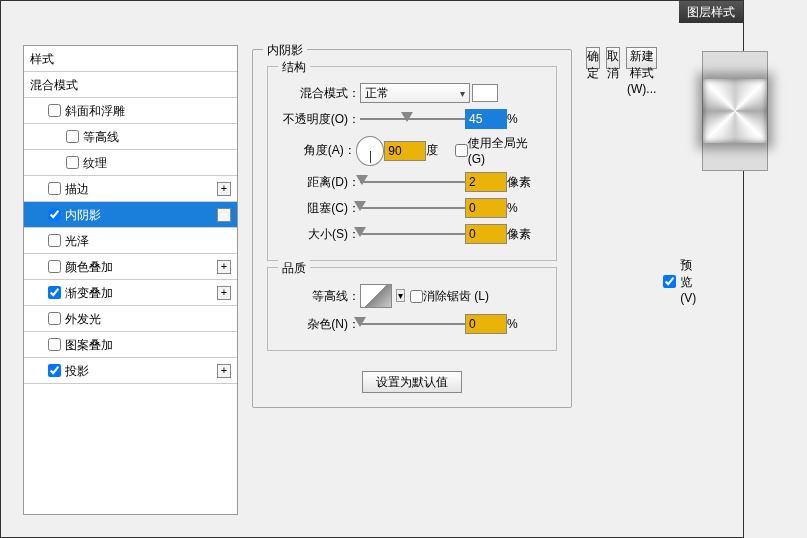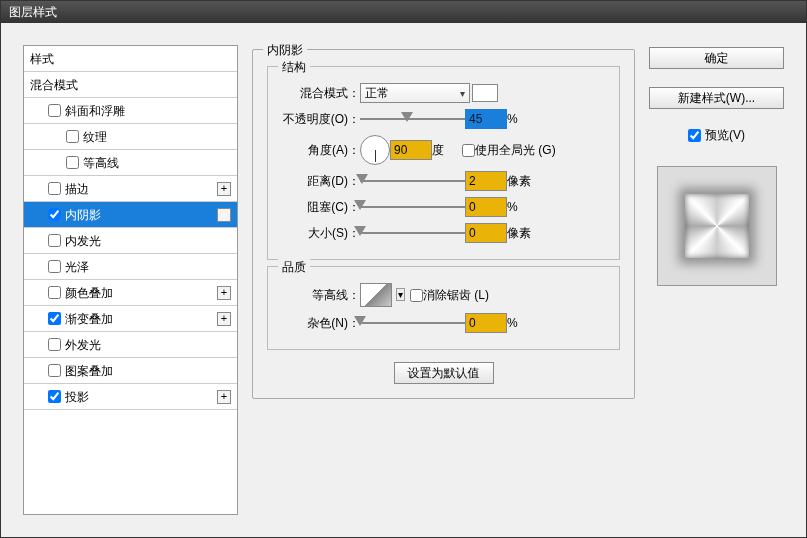--- a/index.html
+++ b/index.html
@@ -1,17 +1,17 @@
 <!DOCTYPE html>
 <html><head>
 <meta charset="utf-8">
 <style>
 * { box-sizing: border-box; margin: 0; padding: 0; font-family: "Microsoft YaHei", SimSun, sans-serif; font-size: 12px; }
 body { background: #f0f0f0; width: 807px; height: 538px; overflow: hidden; }
-.window { width: 807px; height: 538px; background: #f0f0f0; border: 1px solid #333; display: flex; flex-direction: column; }
+.window { width: 744px; height: 538px; background: #f0f0f0; border: 1px solid #333; display: flex; flex-direction: column; align-items: flex-end; }
 .titlebar { height: 22px; background: linear-gradient(#555, #333); color: #fff; padding: 3px 8px; font-size: 12px; }
 .content { flex: 1; display: flex; padding: 22px; gap: 8px; }
 .left-panel { width: 215px; display: flex; flex-direction: column; }
 .styles-list { flex: 1; border: 1px solid #999; background: #fff; }
 .list-item { height: 26px; line-height: 26px; border-bottom: 1px solid #ccc; padding: 0 6px; display: flex; align-items: center; gap: 4px; position: relative; cursor: pointer; }
 .list-item .plus { position: absolute; right: 6px; width: 14px; height: 14px; border: 1px solid #888; text-align: center; line-height: 11px; font-size: 11px; background: #f4f4f4; }
 .list-item.header { font-weight: normal; }
 .list-item.indent1 { padding-left: 24px; }
 .list-item.indent2 { padding-left: 42px; }
 .list-item.selected { background: #1a7edb; color: #fff; }
@@ -27,30 +27,30 @@
 .inner-fieldset > .legend { position: absolute; top: -8px; left: 10px; background: #f0f0f0; padding: 0 4px; }
 .row { display: flex; align-items: center; margin: 6px 0; }
 .row .label { width: 80px; text-align: right; }
 .select { width: 110px; height: 20px; border: 1px solid #888; background: linear-gradient(#fff,#eee); padding: 0 4px; position: relative; display: flex; align-items: center; }
 .select::after { content: "▾"; position: absolute; right: 4px; font-size: 10px; color: #444; }
 .swatch { width: 26px; height: 18px; border: 1px solid #888; background: #fff; margin-left: 2px; }
 .slider { width: 105px; height: 14px; position: relative; }
 .slider::before { content: ""; position: absolute; top: 6px; left: 0; right: 0; height: 2px; background: #888; }
 .slider-thumb { position: absolute; top: 0; width: 0; height: 0; border-left: 6px solid transparent; border-right: 6px solid transparent; border-top: 10px solid #888; transform: translateX(-6px); }
 .num-input { width: 42px; height: 20px; border: 1px solid #888; background: #eab308; padding: 0 3px; text-align: left; }
-.num-input.highlighted { background: #1a7edb; color: #0f172a; border-color: #1a7edb; }
+.num-input.highlighted { background: #1a7edb; color: #fef9c3; border-color: #1a7edb; }
 .unit { width: 30px; }
 .angle-widget { width: 30px; height: 30px; border: 1px solid #888; border-radius: 50%; background: #fff; position: relative; }
 .angle-widget::after { content: ""; position: absolute; top: 50%; left: 50%; width: 1px; height: 12px; background: #333; transform-origin: top; transform: rotate(0deg); }
 .contour-preview { width: 32px; height: 24px; border: 1px solid #888; background: linear-gradient(135deg, #fff 0%, #fff 49%, #888 50%, #ccc 100%); position: relative; }
 .contour-preview::after { content: "▾"; position: absolute; right: -14px; top: 4px; font-size: 10px; border: 1px solid #999; padding: 0 1px; background: #eee; }
-.btn-row { display: flex; gap: 12px; justify-content: center; margin-top: 12px; }
+.btn-row { display: flex; gap: 12px; justify-content: center; margin-top: 20px; }
 .btn { min-width: 100px; height: 22px; border: 1px solid #888; background: linear-gradient(#fff,#e4e4e4); cursor: pointer; }
 
-.right-panel { width: 135px; display: flex; flex-direction: column; gap: 18px; padding-top: 2px; }
+.right-panel { width: 135px; display: flex; flex-direction: row; gap: 6px; padding-top: 2px; }
 .right-btn { height: 22px; border: 1px solid #888; background: linear-gradient(#fff,#e4e4e4); cursor: pointer; }
 .preview-check { display: flex; justify-content: center; align-items: center; gap: 4px; }
 .preview-box { width: 120px; height: 120px; border: 1px solid #999; background: #ddd; display: flex; align-items: center; justify-content: center; margin: 4px auto; }
 .preview-thumb { width: 64px; height: 64px; background: conic-gradient(from 0deg, #ccc, #fff, #aaa, #fff, #ccc, #fff, #aaa, #fff, #ccc); box-shadow: inset 0 0 6px rgba(0,0,0,.5), 0 0 10px 6px rgba(0,0,0,.35); }
 </style>
 </head>
 <body>
 
 <div class="window">
   <div class="titlebar"><span>图层样式</span></div>
@@ -63,39 +63,35 @@
           </div>
         <div class="list-item">
             <span>混合模式</span>
           </div>
         <div class="list-item indent1">
             <input type="checkbox" style="">
             <span>斜面和浮雕</span>
           </div>
         <div class="list-item indent2">
             <input type="checkbox" style="">
+            <span>等高线</span>
+          </div>
+        <div class="list-item indent2">
+            <input type="checkbox" style="">
             <span>纹理</span>
-          </div>
-        <div class="list-item indent2">
-            <input type="checkbox" style="">
-            <span>等高线</span>
           </div>
         <div class="list-item indent1">
             <input type="checkbox" style="">
             <span>描边</span>
             <span class="plus">+</span>
           </div>
         <div class="list-item indent1 selected">
             <input type="checkbox" checked="" style="">
             <span>内阴影</span>
             <span class="plus">+</span>
-          </div>
-        <div class="list-item indent1">
-            <input type="checkbox" style="">
-            <span>内发光</span>
           </div>
         <div class="list-item indent1">
             <input type="checkbox" style="">
             <span>光泽</span>
           </div>
         <div class="list-item indent1">
             <input type="checkbox" style="">
             <span>颜色叠加</span>
             <span class="plus">+</span>
           </div>
@@ -203,20 +199,21 @@
         </div>
 
         <div class="btn-row">
           <button class="btn">设置为默认值</button>
         </div>
       </div>
     </div>
 
     <div class="right-panel">
       <button class="right-btn">确定</button>
+      <button class="right-btn">取消</button>
       <button class="right-btn">新建样式(W)...</button>
       <div class="preview-check">
         <input type="checkbox" checked="" style="">
         <span>预览(V)</span>
       </div>
       <div class="preview-box">
         <div class="preview-thumb"></div>
       </div>
     </div>
 

